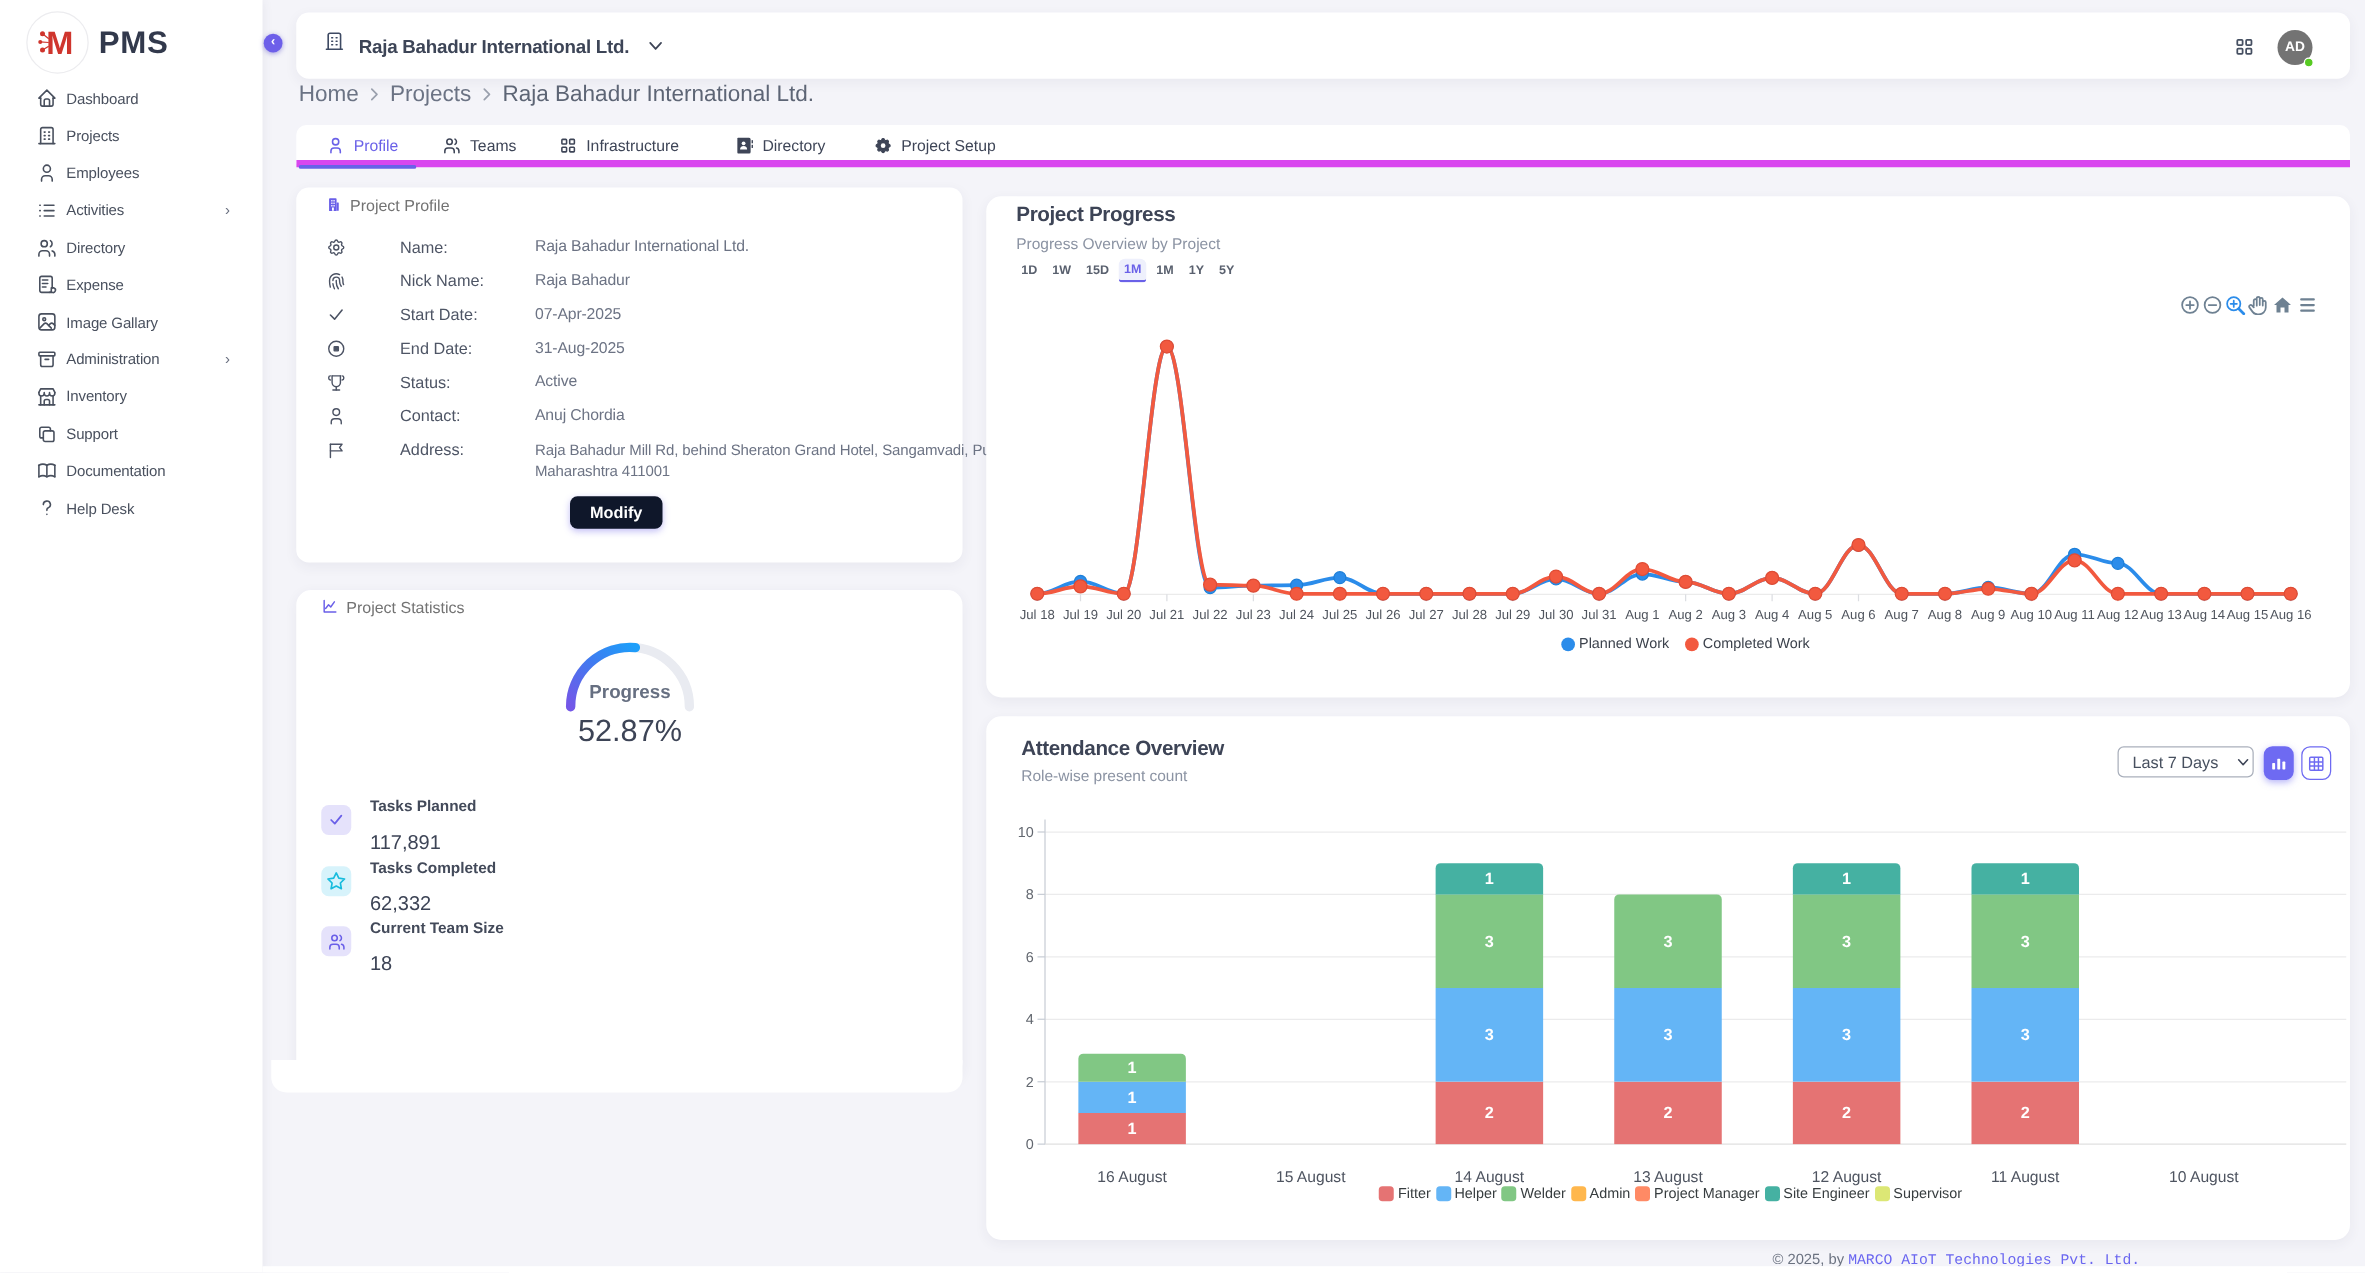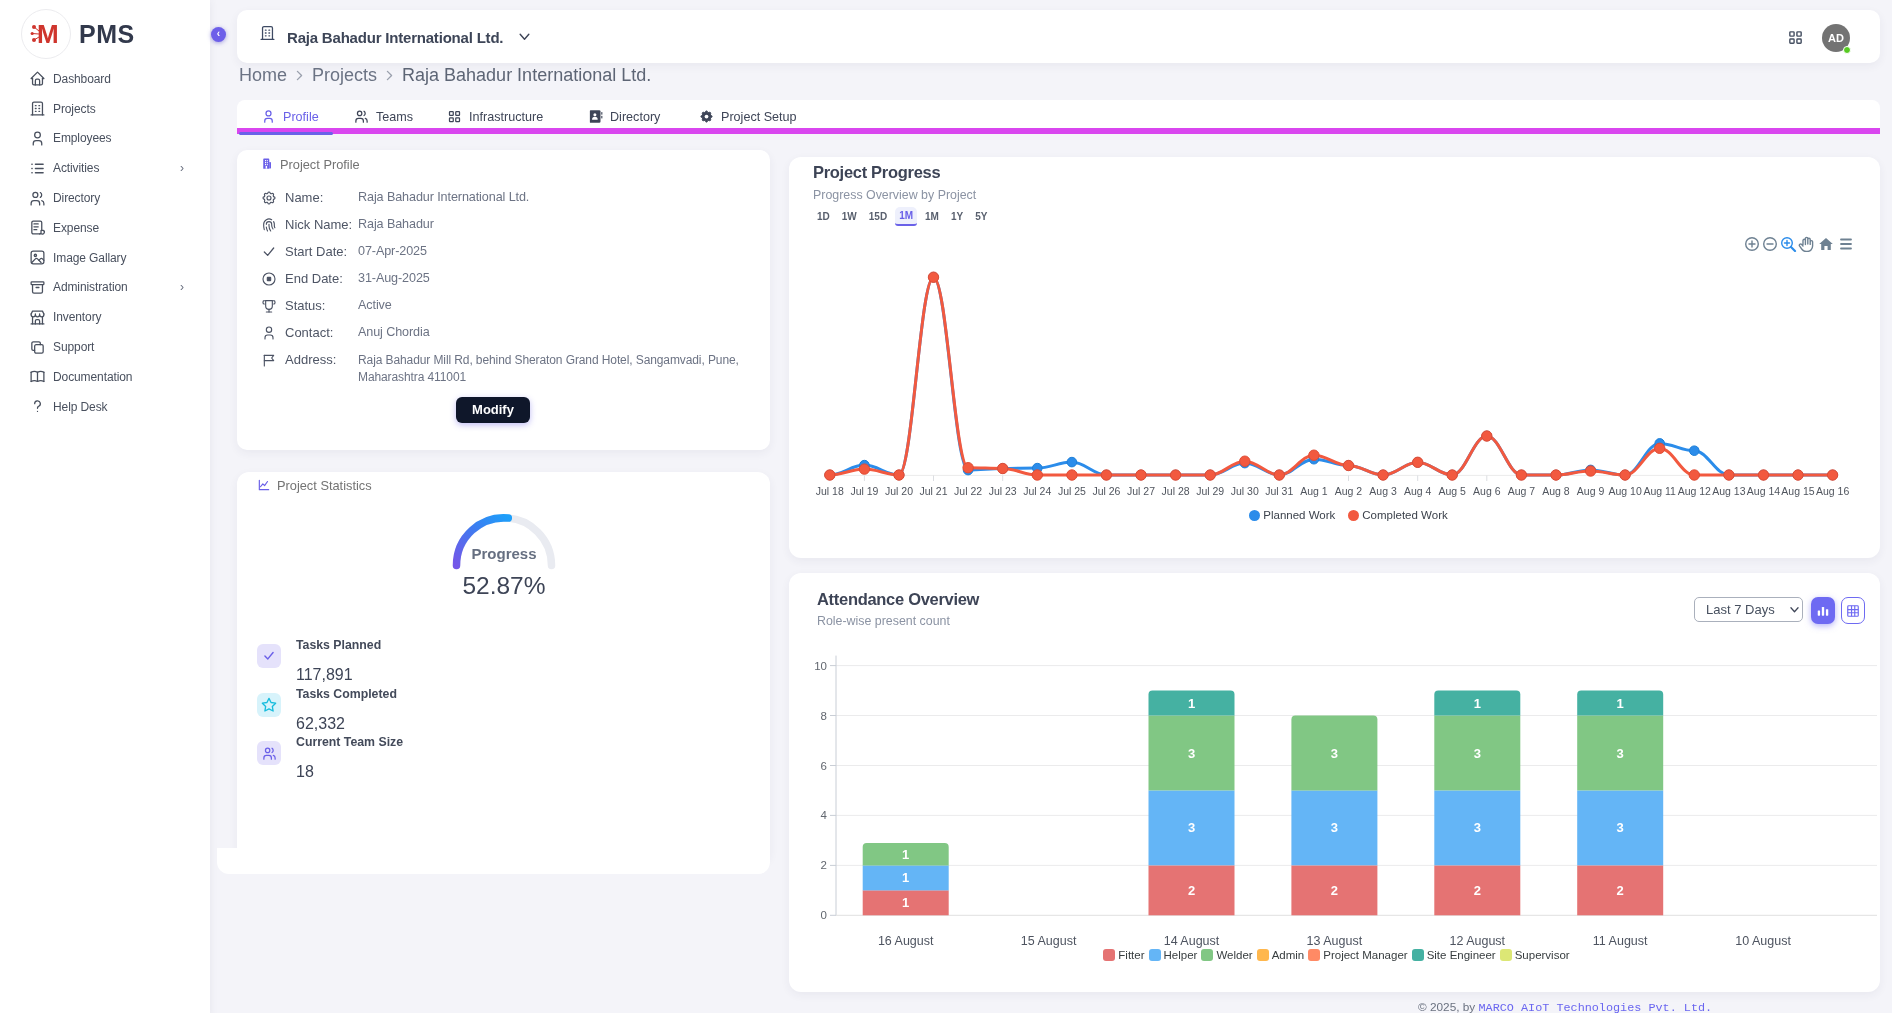--- a/index.html
+++ b/index.html
@@ -24,21 +24,21 @@
 #crumb { position:absolute; left:239px; top:65px; font-size:18px; color:#6b7384; display:flex; align-items:center; }
 
 #tabbar { left:237px; top:100px; width:1643px; height:34px; border-radius:8px 8px 0 0; box-shadow:none; border-bottom:6px solid #d946ef; background:#fff; position:absolute; }
 .tab { position:absolute; top:0; height:33px; display:flex; align-items:center; font-size:12.6px; font-weight:500; color:#3e4557; }
 .tab svg { margin-right:7px; }
 .tab.active { color:#6a61e8; }
 #tab-underline { position:absolute; left:239px; top:131.5px; width:94px; height:3px; background:#6a61e8; border-radius:2px; }
 
 #profile { left:237px; top:150px; width:533px; height:300px; }
 .card-title { display:flex; align-items:flex-start; font-size:12.8px; font-weight:normal; color:#737373; }
-.frow { position:absolute; display:flex; font-size:13px; color:#5d6474; }
+.frow { position:absolute; display:flex; font-size:13px; color:#5d6474;gap:35px; }
 .frow .ficon { width:16px; margin-right:8px; color:#4c5364; }
 .frow .flabel { width:73px; color:#4e5565; }
 .frow .fval { color:#6c7384; font-size:12.6px; letter-spacing:-0.1px; }
 #modify { position:absolute; left:219px; top:247px; width:74px; height:26px; background:#0f172a; border-radius:6px; color:#fff; font-size:13px; font-weight:bold; text-align:center; line-height:26px; box-shadow:0 2px 6px rgba(100,90,230,.4); }
 
 #stats { left:237px; top:472px; width:533px; height:390px; border-radius:12px; }
 #statstrip { position:absolute; left:217px; top:848px; width:553px; height:26px; background:#fff; border-radius:0 0 12px 12px; }
 .srow { position:absolute; left:20px; display:flex; }
 .sbox { width:24px; height:24px; border-radius:6px; display:flex; align-items:center; justify-content:center; margin-right:15px; margin-top:6px; flex:none; }
 .slabel { font-size:12.3px; font-weight:bold; color:#434a5a; }

